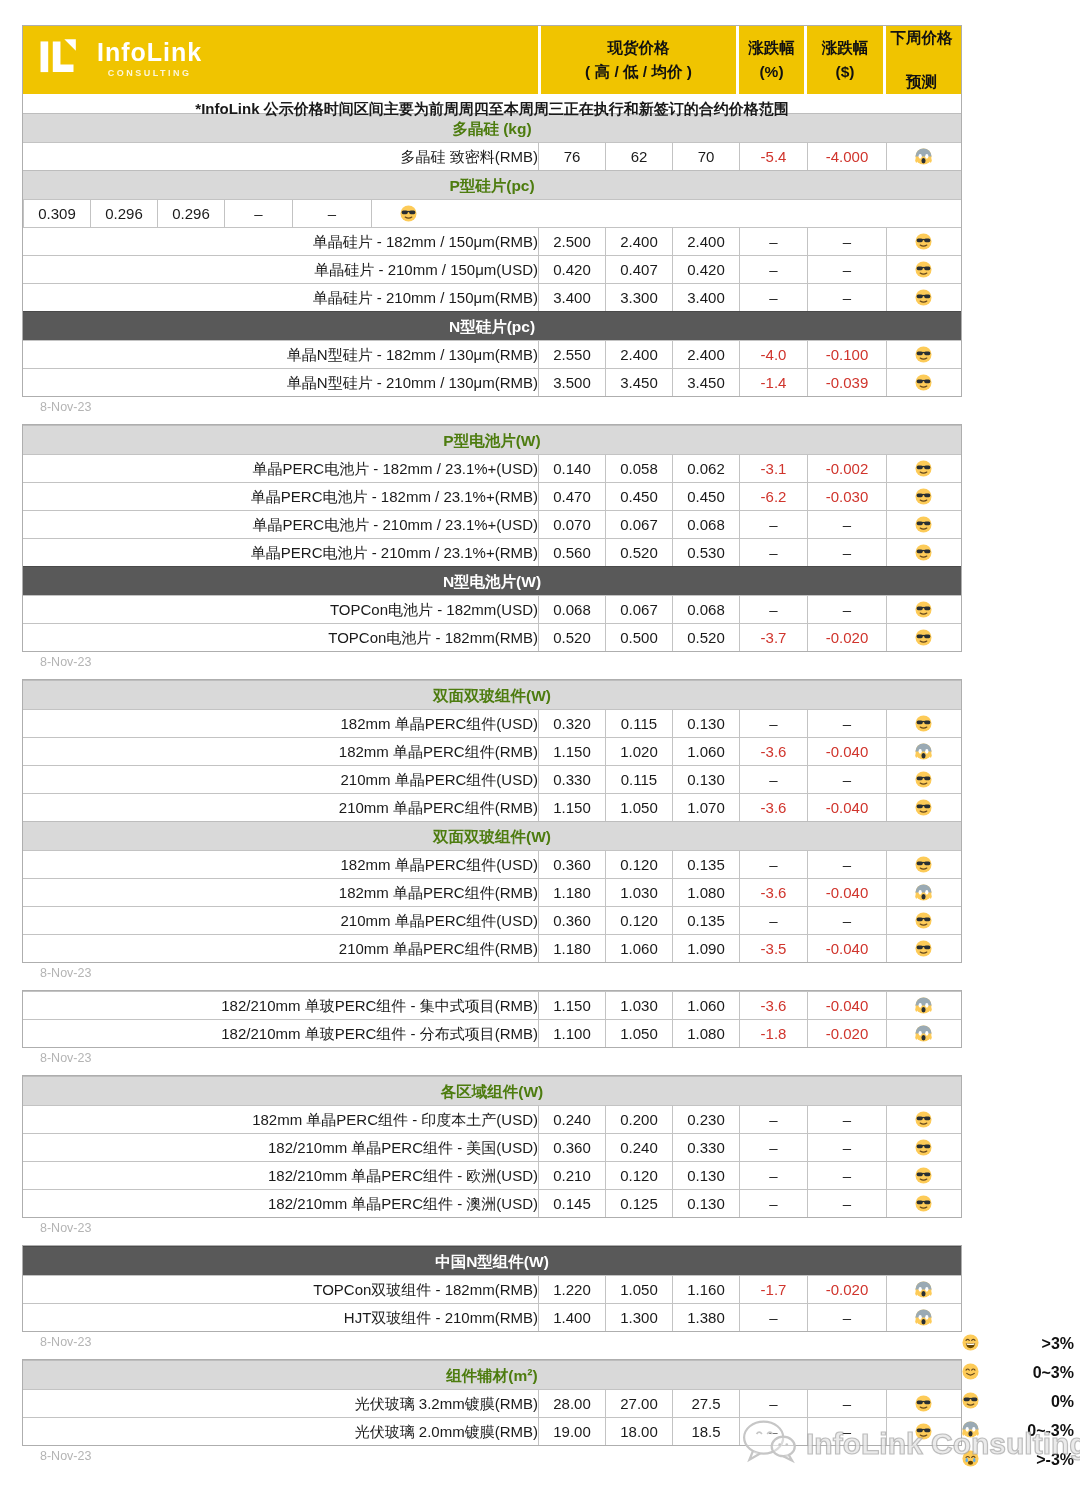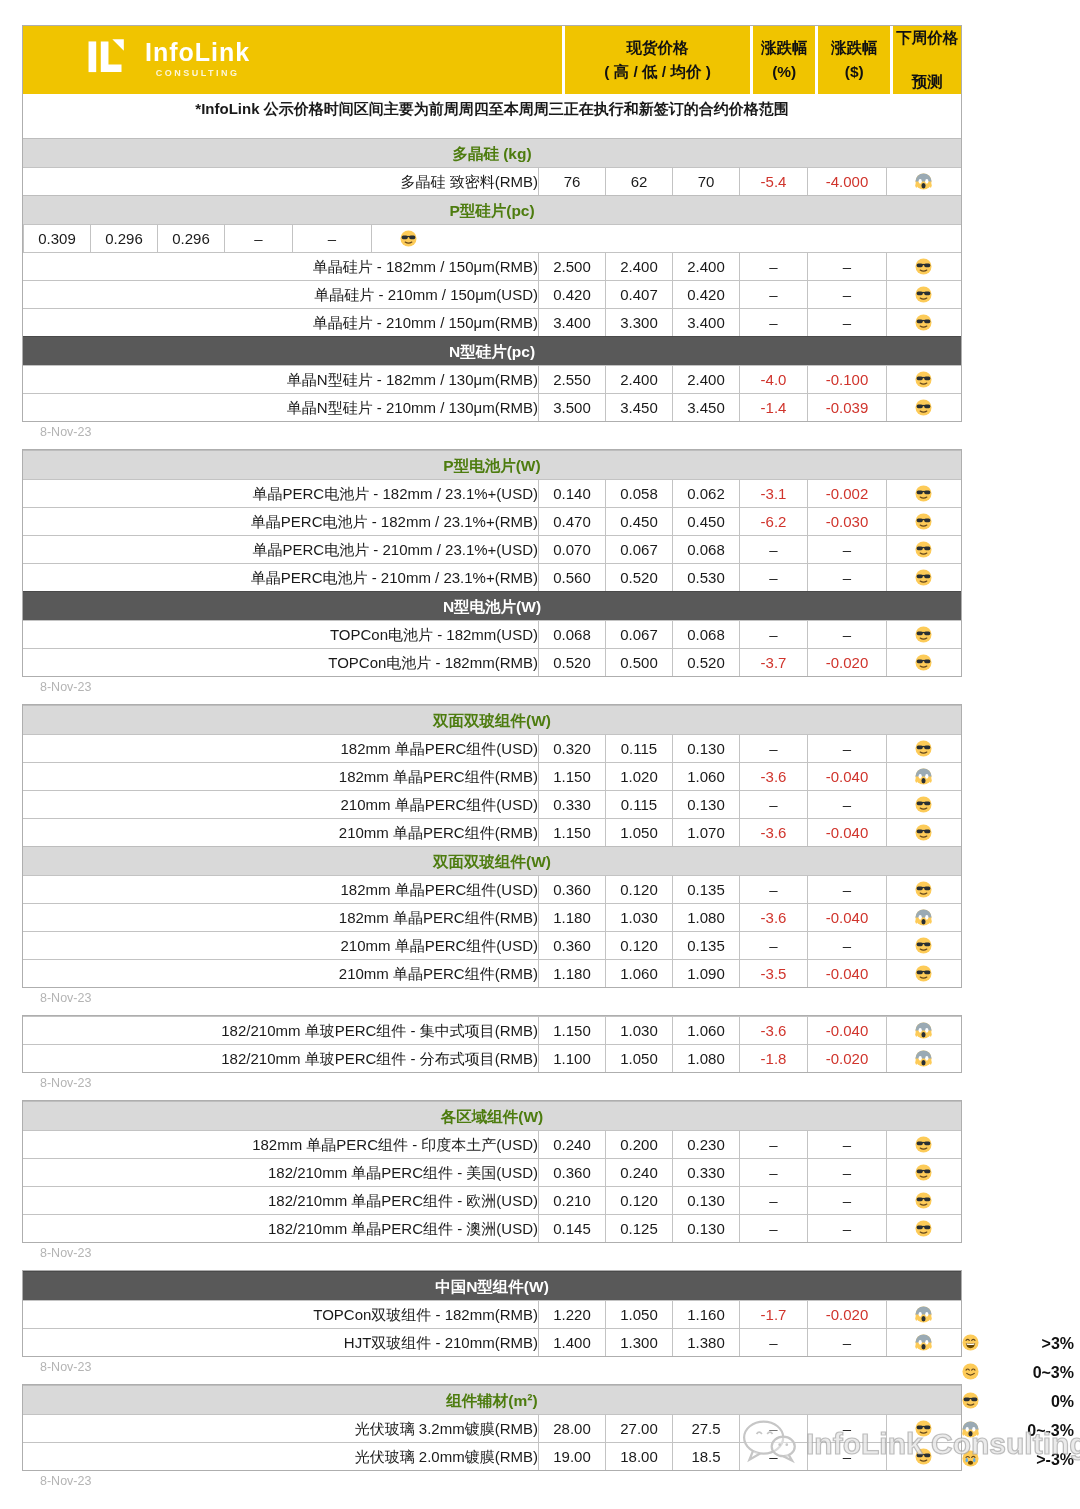--- a/index.html
+++ b/index.html
@@ -9,30 +9,30 @@
     font-family:"Liberation Sans","DejaVu Sans",sans-serif; color:#1a1a1a;
   }
   .sheet { position:absolute; left:22px; top:25px; width:940px; }
   .card { border:1px solid #aeaeae; background:#fff; }
   
   .yhead { display:flex; height:68px; background:#F0C400; }
   .yhead .hcell { border-left:3px solid #ffffff; display:flex; flex-direction:column;
                   align-items:center; justify-content:center; font-weight:bold;
                   font-size:15.5px; line-height:1.55; color:#111; text-align:center; }
   .yhead .logo-cell { width:515px; border-left:none; display:flex; flex-direction:row;
-                      align-items:center; justify-content:flex-start; padding-left:16px;margin-left:48px; }
+                      align-items:center; justify-content:flex-start; padding-left:16px; }
   .yhead .w-spot { width:198px; }
   .yhead .w-pct  { width:68px; }
   .yhead .w-usd  { width:79px; }
   .yhead .w-fc   { width:74px;justify-content:space-between; }
   .logo-text { margin-left:12px; color:#fff; }
   .logo-brand { font-size:25px; font-weight:bold; letter-spacing:1px; line-height:1.1; }
   .logo-sub { font-size:9px; letter-spacing:2.5px; opacity:.85; font-weight:bold; }
   
-  .note { height:44px; line-height:30px; text-align:center; font-weight:bold;
+  .note { height:19px; line-height:30px; text-align:center; font-weight:bold;
           font-size:15px; background:#fff; }
   
   .bar { height:29px; line-height:29px; text-align:center; font-weight:bold;
          font-size:15.5px; border-top:1px solid #bdbdbd; }
   .bar.light { background:#D9D9D9; color:#4d7c0f; }
   .bar.dark  { background:#595959; color:#ffffff; border-top:1px solid #4a4a4a; }
   
   .row { display:flex; height:28px; background:#fff; border-top:1px solid #c3c3c3; font-size:15px; }
   .cell { border-left:1px solid #c3c3c3; text-align:center; line-height:27px; overflow:hidden; }
   .c-label { width:515px; border-left:none; text-align:right; padding-left:9px; }

